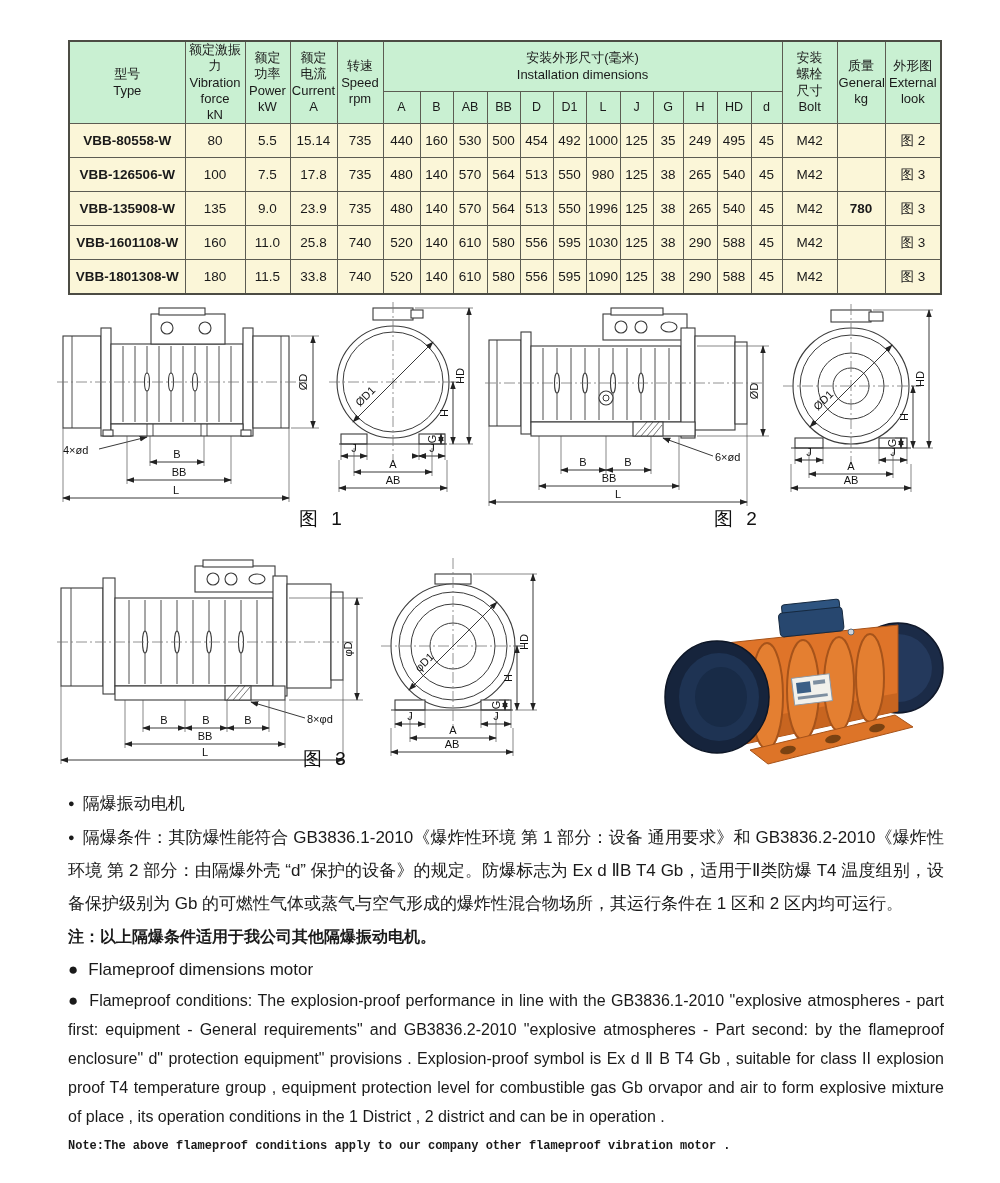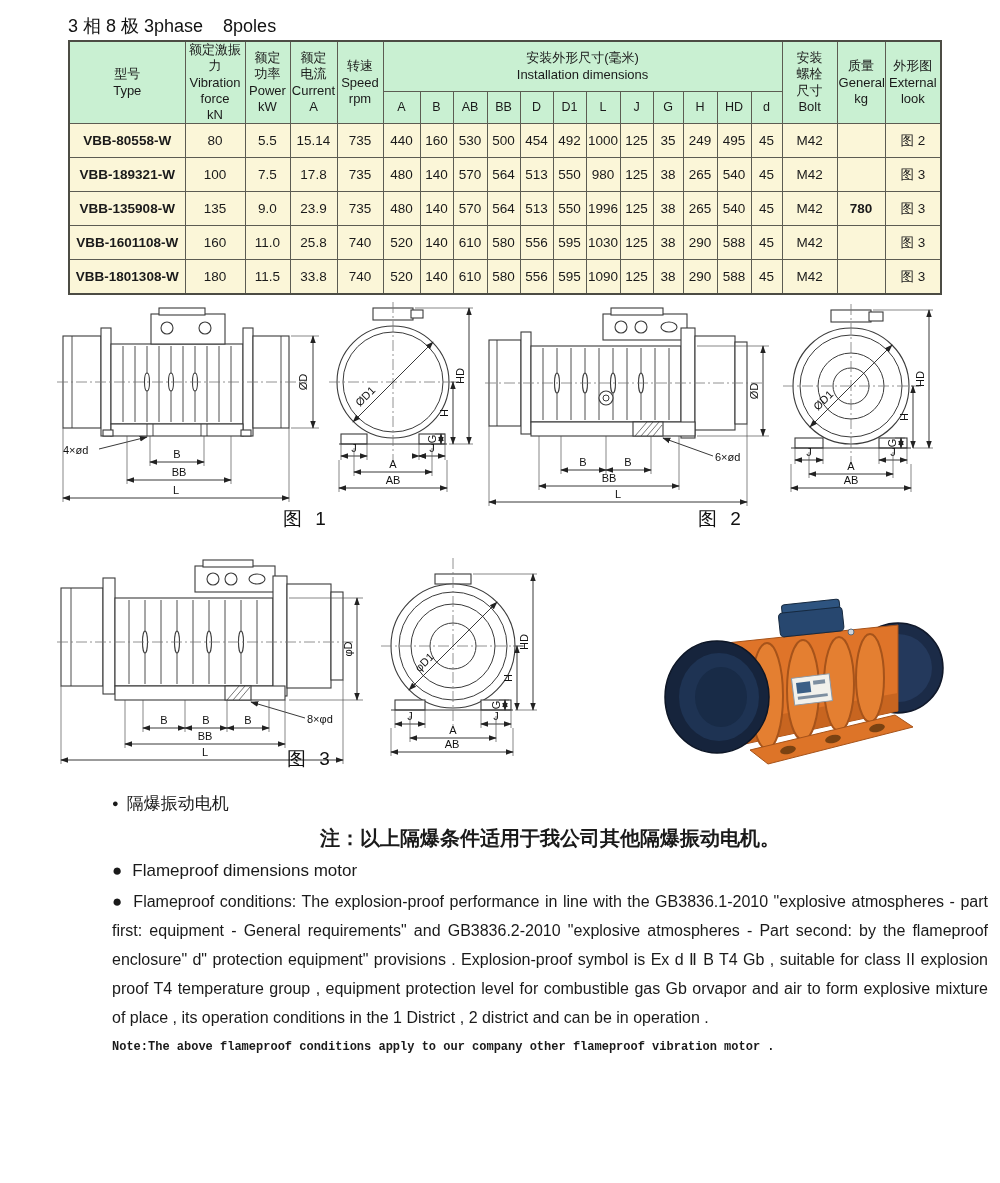--- a/index.html
+++ b/index.html
@@ -12,50 +12,49 @@
               table-layout:fixed;border:2px solid #4c4c44;}
   #spec-table th,#spec-table td{border:1px solid #5c5c52;text-align:center;vertical-align:middle;padding:0 1px;}
   #spec-table thead th{background:#c9f0d2;font-weight:normal;font-size:13px;line-height:1.25;white-space:pre-line;}
   #spec-table tr.dims th{font-size:12.5px;height:25px;}
   #spec-table tr.grp th.group{height:40px;}
   #spec-table tbody td{background:#fbf6d8;font-size:13.5px;height:33px;}
   #spec-table tbody td.type{font-weight:bold;}
   #spec-table tbody td.weight{font-weight:bold;}
   
   .fig{position:absolute;}
-  .figcap{position:absolute;font-size:19px;color:#111;letter-spacing:4px;}
+  .figcap{position:absolute;font-size:19px;color:#111;letter-spacing:4px;margin-left:16px;}
   svg text{font-family:"Liberation Sans","DejaVu Sans",sans-serif;}
   .ol{fill:#ffffff;stroke:#3b3b3b;stroke-width:1.1;}
   .ol2{fill:none;stroke:#3b3b3b;stroke-width:1;}
   .fin{stroke:#3b3b3b;stroke-width:0.9;}
   .cl{stroke:#777;stroke-width:0.8;stroke-dasharray:11 3 2 3;fill:none;}
   .dim{stroke:#222;stroke-width:0.9;marker-start:url(#arw);marker-end:url(#arw);}
   .ldr{stroke:#222;stroke-width:0.9;marker-end:url(#arw);fill:none;}
   .ext{stroke:#555;stroke-width:0.7;}
   .dtx{font-size:11px;fill:#111;}
   .hatch{stroke:#3b3b3b;stroke-width:0.7;}
   
-  #textblock{position:absolute;left:68px;top:786px;width:876px;margin-left:44px;}
+  #textblock{position:absolute;left:68px;top:786px;width:876px;}
   #textblock p{margin:0;}
   p.cn{font-size:17px;line-height:33px;text-align:justify;}
   p.cn1{line-height:34px;}
-  p.cn-note{font-size:20px;font-weight:bold;line-height:34px;margin-top:2px;text-align:center;}
+  p.cn-note{font-size:16px;font-weight:bold;line-height:34px;margin-top:2px;}
   p.en1{font-size:17px;line-height:32px;}
   p.en{font-size:16px;line-height:29px;text-align:justify;}
   p.en-note{font-family:"Liberation Mono","DejaVu Sans Mono",monospace;font-weight:bold;
             font-size:12px;line-height:30px;margin-top:3px;letter-spacing:0;}
   .bullet-sm{font-size:11px;vertical-align:2px;margin-right:8px;}
   .bullet-lg{font-size:17px;margin-right:10px;}
 </style>
 </head>
 <body>
 
 <div id="page">
 
-  <div id="title">3 相 8 极 3phase    8poles</div>
 
   <table id="spec-table">
     <colgroup>
       <col style="width:116px">
         <col style="width:60px">
         <col style="width:45px">
         <col style="width:47px">
       <col style="width:46px">
         <col style="width:37px">
         <col style="width:33px">
@@ -137,21 +136,21 @@
           <td>125</td>
           <td>35</td>
           <td>249</td>
           <td>495</td>
           <td>45</td>
           <td>M42</td>
           <td class="weight"></td>
           <td>图 2</td>
         </tr>
         <tr>
-          <td class="type">VBB-189321-W</td>
+          <td class="type">VBB-126506-W</td>
           <td>100</td>
           <td>7.5</td>
           <td>17.8</td>
           <td>735</td>
           <td>480</td>
           <td>140</td>
           <td>570</td>
           <td>564</td>
           <td>513</td>
           <td>550</td>
@@ -565,19 +564,20 @@
       </g>
       <polygon points="95,152 240,117 258,129 113,166" fill="#dd7428" stroke="#a6531a"></polygon>
       <ellipse cx="133" cy="152" rx="8" ry="4" fill="#7a4212" transform="rotate(-12 133 152)"></ellipse>
       <ellipse cx="178" cy="141" rx="8" ry="4" fill="#7a4212" transform="rotate(-12 178 141)"></ellipse>
       <ellipse cx="222" cy="130" rx="8" ry="4" fill="#7a4212" transform="rotate(-12 222 130)"></ellipse>
     </g>
   </svg>
 
   <div id="textblock">
     <p class="cn cn1"><span class="bullet-sm">●</span><span>隔爆振动电机</span></p>
+    <p class="cn"><span class="bullet-sm">●</span><span>隔爆条件：其防爆性能符合 GB3836.1-2010《爆炸性环境 第 1 部分：设备 通用要求》和 GB3836.2-2010《爆炸性环境 第 2 部分：由隔爆外壳 “d” 保护的设备》的规定。防爆标志为 Ex d ⅡB T4 Gb，适用于Ⅱ类防爆 T4 温度组别，设备保护级别为 Gb 的可燃性气体或蒸气与空气形成的爆炸性混合物场所，其运行条件在 1 区和 2 区内均可运行。</span></p>
     <p class="cn-note">注：以上隔爆条件适用于我公司其他隔爆振动电机。</p>
     <p class="en1"><span class="bullet-lg">●</span><span>Flameproof dimensions motor</span></p>
     <p class="en"><span class="bullet-lg">●</span><span>Flameproof conditions: The explosion-proof performance in line with the GB3836.1-2010 "explosive atmospheres - part first: equipment - General requirements" and GB3836.2-2010 "explosive atmospheres - Part second: by the flameproof enclosure" d" protection equipment" provisions . Explosion-proof symbol is Ex d Ⅱ B T4 Gb , suitable for class II explosion proof T4 temperature group , equipment protection level for combustible gas Gb orvapor and air to form explosive mixture of place , its operation conditions in the 1 District , 2 district and can be in operation .</span></p>
     <p class="en-note">Note:The above flameproof conditions apply to our company other flameproof vibration motor .</p>
   </div>
 
 </div>
 
 </body></html>

